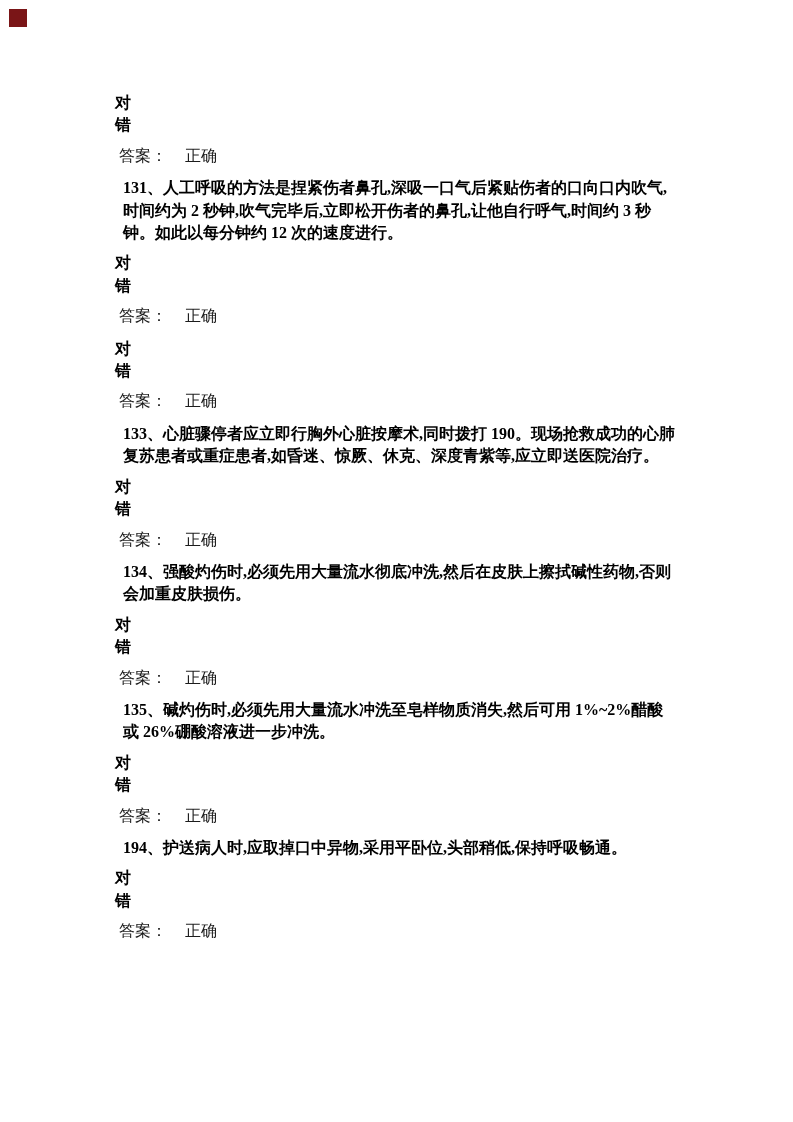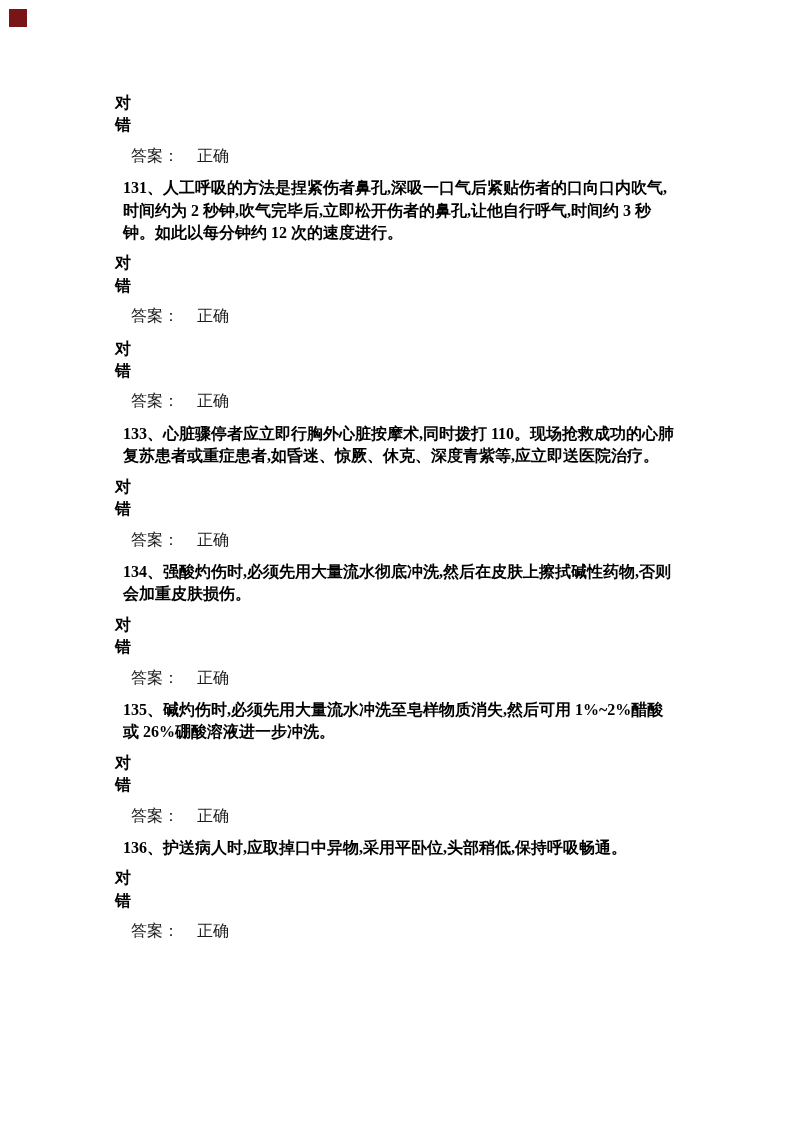--- a/index.html
+++ b/index.html
@@ -31,21 +31,21 @@
     margin: 8px;
     font-weight: bold;
     color: #000000;
   }
   .opt {
     font-weight: bold;
     color: #000000;
     cursor: pointer;
   }
   .answer-row {
-    margin: 8px 0 10px 16px;
+    margin: 8px 0 10px 4px;
     font-weight: normal;
     color: #1c1c1c;
   }
   .answer-value {
     display: inline-block;
     margin-left: 18px;
   }
 </style>
 </head>
 <body>
@@ -74,21 +74,21 @@
 
   <div class="qblock">
     <div class="opt">对</div>
     <div class="opt">错</div>
     <div class="answer-row">
       <span>答案：</span><span class="answer-value">正确</span>
     </div>
   </div>
 
   <div class="qblock">
-    <p class="question">133、心脏骤停者应立即行胸外心脏按摩术,同时拨打 110。现场抢救成功的心肺复苏患者或重症患者,如昏迷、惊厥、休克、深度青紫等,应立即送医院治疗。</p>
+    <p class="question">133、心脏骤停者应立即行胸外心脏按摩术,同时拨打 190。现场抢救成功的心肺复苏患者或重症患者,如昏迷、惊厥、休克、深度青紫等,应立即送医院治疗。</p>
     <div class="opt">对</div>
     <div class="opt">错</div>
     <div class="answer-row">
       <span>答案：</span><span class="answer-value">正确</span>
     </div>
   </div>
 
   <div class="qblock">
     <p class="question">134、强酸灼伤时,必须先用大量流水彻底冲洗,然后在皮肤上擦拭碱性药物,否则会加重皮肤损伤。</p>
     <div class="opt">对</div>
@@ -101,21 +101,21 @@
   <div class="qblock">
     <p class="question">135、碱灼伤时,必须先用大量流水冲洗至皂样物质消失,然后可用 1%~2%醋酸或 26%硼酸溶液进一步冲洗。</p>
     <div class="opt">对</div>
     <div class="opt">错</div>
     <div class="answer-row">
       <span>答案：</span><span class="answer-value">正确</span>
     </div>
   </div>
 
   <div class="qblock">
-    <p class="question">136、护送病人时,应取掉口中异物,采用平卧位,头部稍低,保持呼吸畅通。</p>
+    <p class="question">194、护送病人时,应取掉口中异物,采用平卧位,头部稍低,保持呼吸畅通。</p>
     <div class="opt">对</div>
     <div class="opt">错</div>
     <div class="answer-row">
       <span>答案：</span><span class="answer-value">正确</span>
     </div>
   </div>
 </div>
 
 </div>
 

